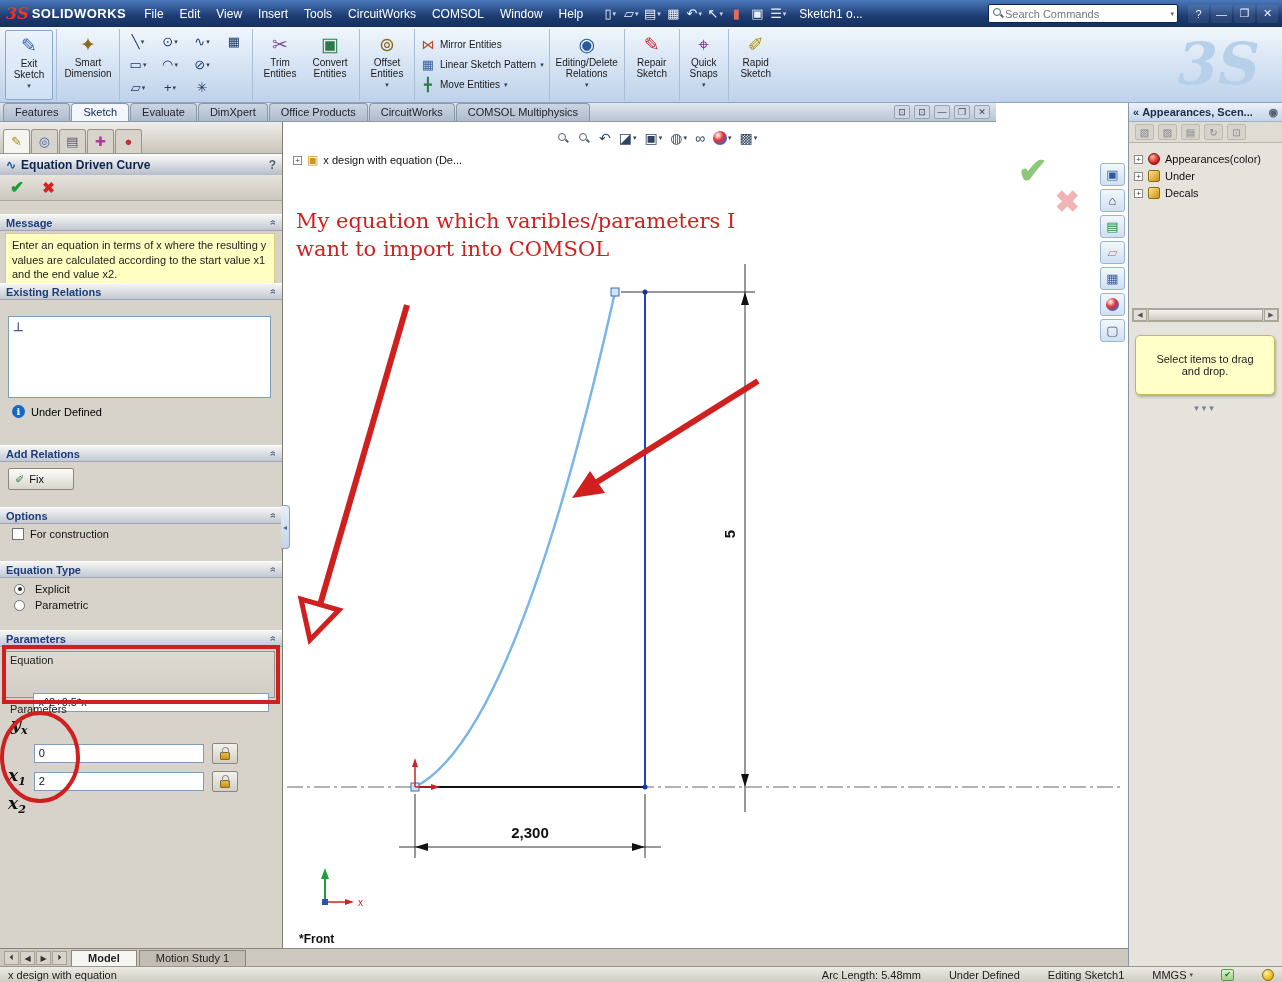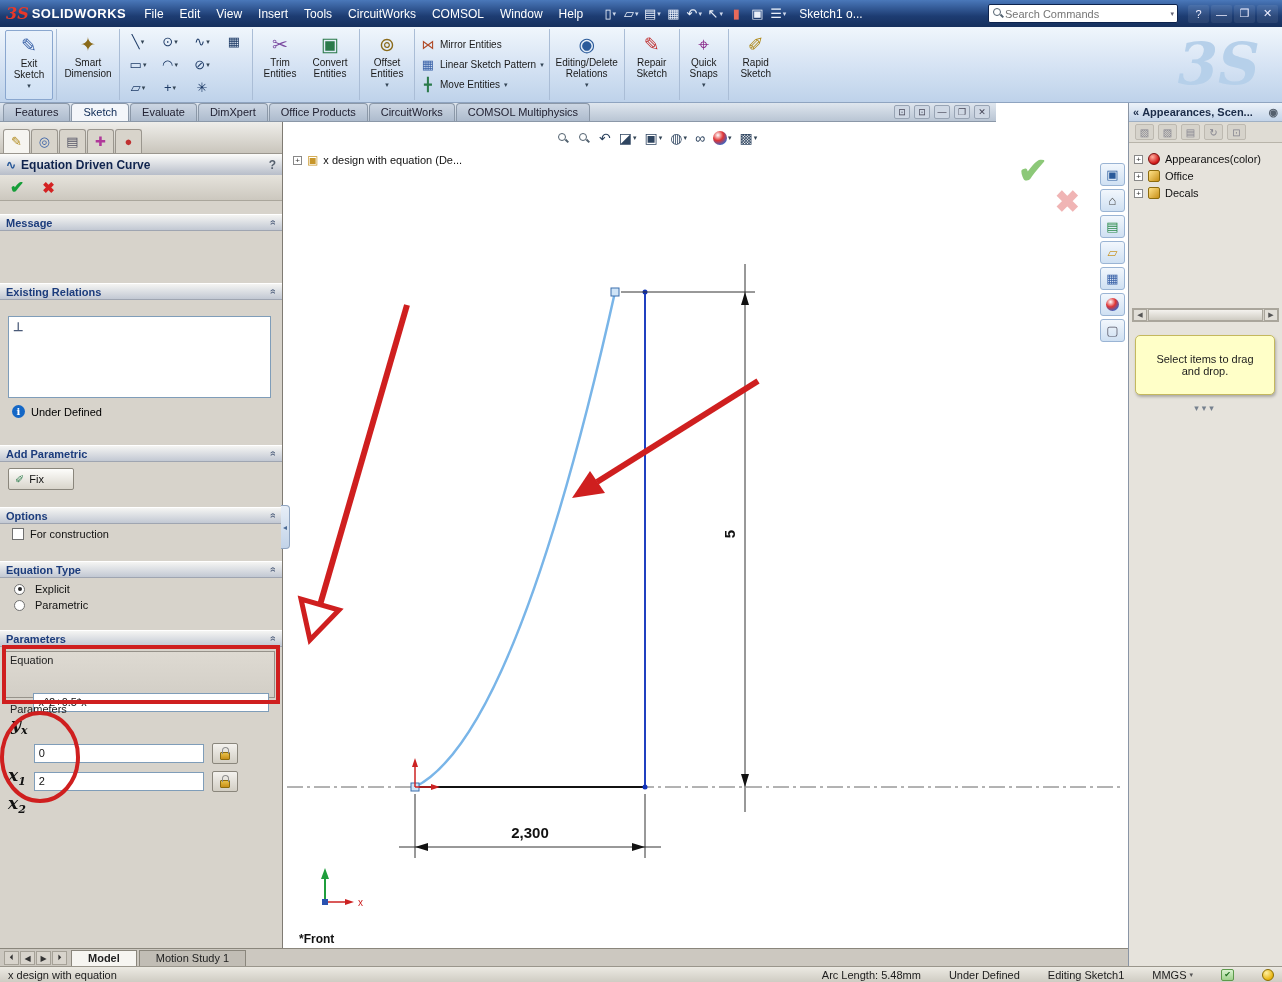--- a/index.html
+++ b/index.html
@@ -375,35 +375,36 @@
     </div>
     <div class="pm-actions">
       <span class="check">✔</span>
       <span class="cross">✖</span>
     </div>
 
     <div class="sec-hdr" style="top:92px;">
       <span>Message</span>
         <span class="chev">»</span>
     </div>
+    <div id="msg-box">Enter an equation in terms of x where the resulting y values are calculated according to the start value x1 and the end value x2.</div>
 
     <div class="sec-hdr" style="top:161px;">
       <span>Existing Relations</span>
         <span class="chev">»</span>
     </div>
     <div id="rel-box">
       <span class="rel-icon">⊥</span>
     </div>
     <div id="underdef">
       <span class="info-ic">i</span>
       <span>Under Defined</span>
     </div>
 
     <div class="sec-hdr" style="top:323px;">
-      <span>Add Parametric</span>
+      <span>Add Relations</span>
         <span class="chev">»</span>
     </div>
     <div id="fix-btn">
       <span style="color:#2a7a4a;">✐</span>
       <span>Fix</span>
     </div>
 
     <div class="sec-hdr" style="top:385px;">
       <span>Options</span>
         <span class="chev">»</span>
@@ -553,21 +554,21 @@
     </div>
     <div id="tp-tree">
       <div class="tp-item">
         <span class="expander">+</span>
         <span class="sphere-red"></span>
         <span>Appearances(color)</span>
       </div>
       <div class="tp-item">
         <span class="expander">+</span>
         <span class="sphere-scene"></span>
-        <span>Office</span>
+        <span>Under</span>
       </div>
       <div class="tp-item">
         <span class="expander">+</span>
         <span class="sphere-scene"></span>
         <span>Decals</span>
       </div>
     </div>
     <div id="tp-scroll">
       <span class="tp-scroll-btn">◀</span>
       <span class="tp-thumb"></span>
@@ -604,14 +605,15 @@
   </div>
 
   <svg id="anno-svg">
     <rect x="4" y="647" width="274" height="55" fill="none" stroke="#cf1f1f" stroke-width="4"></rect>
     <ellipse cx="40" cy="757" rx="38" ry="44" fill="none" stroke="#cf1f1f" stroke-width="4"></ellipse>
     <line x1="407" y1="305" x2="320" y2="605" stroke="#cf1f1f" stroke-width="6"></line>
     <polygon points="310,640 301,599 339,610" fill="none" stroke="#cf1f1f" stroke-width="5"></polygon>
     <line x1="758" y1="381" x2="597" y2="482" stroke="#cf1f1f" stroke-width="6"></line>
     <polygon points="572,498 590,471 605,493" fill="#cf1f1f"></polygon>
   </svg>
+  <div id="note1" class="note">My equation which varibles/parameters I want to import into COMSOL</div>
 
 </div>
 
 </body></html>

